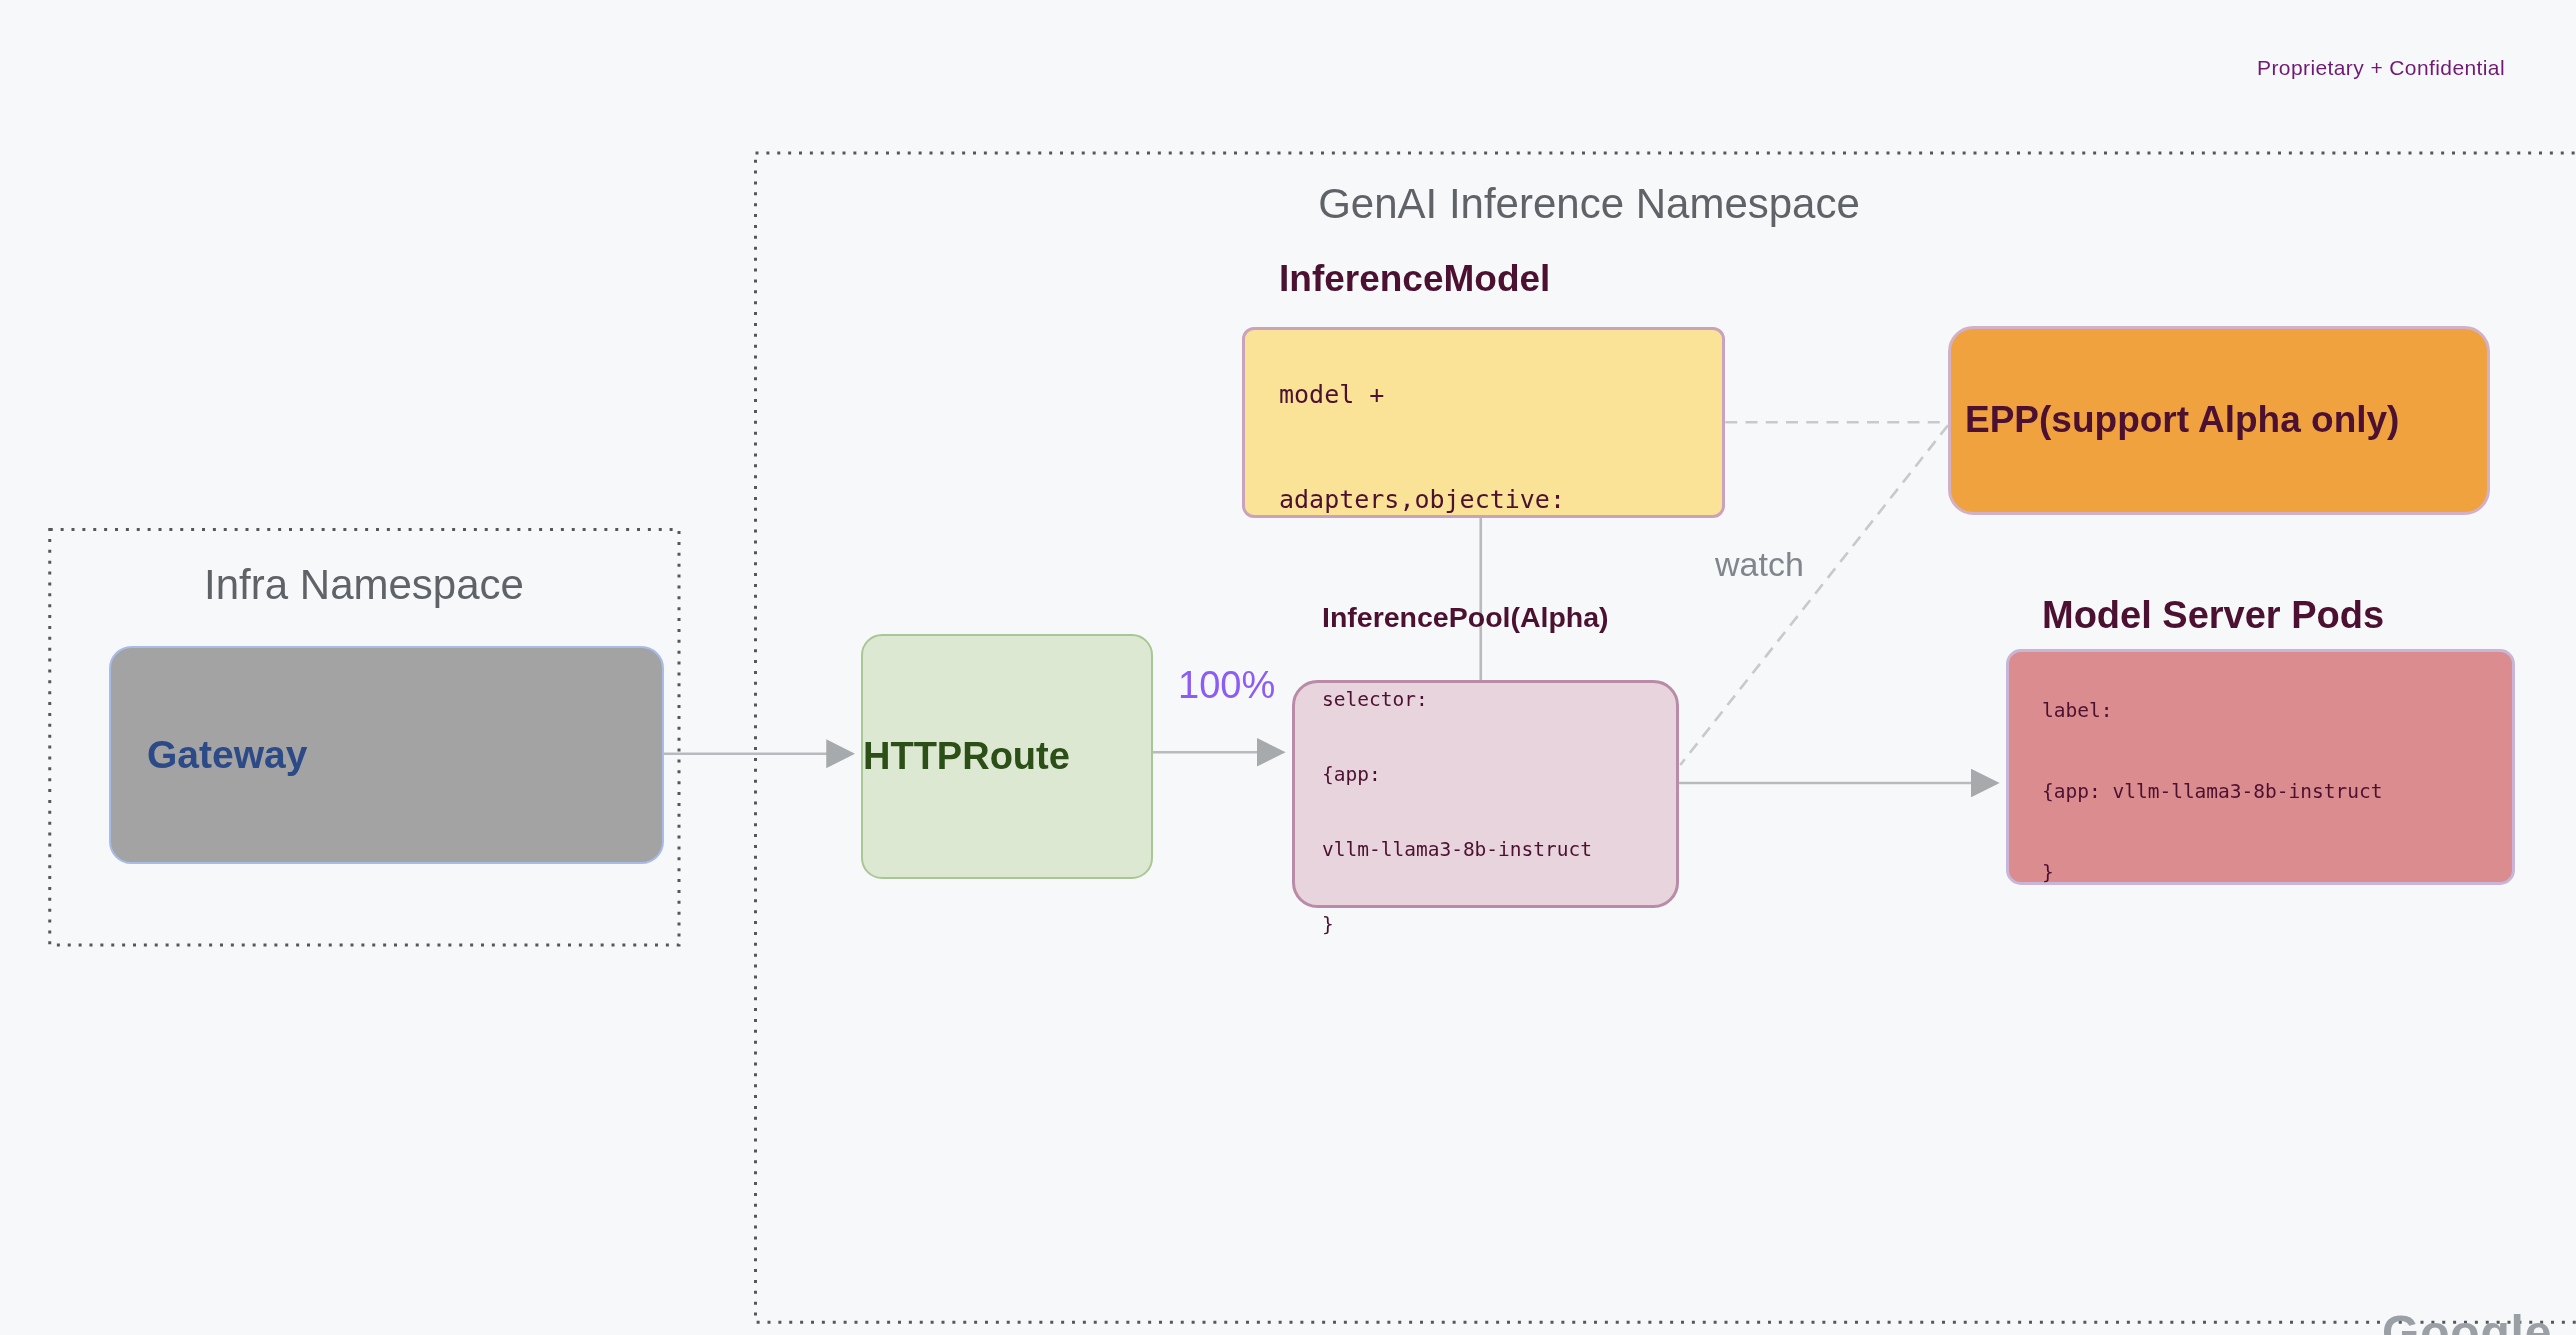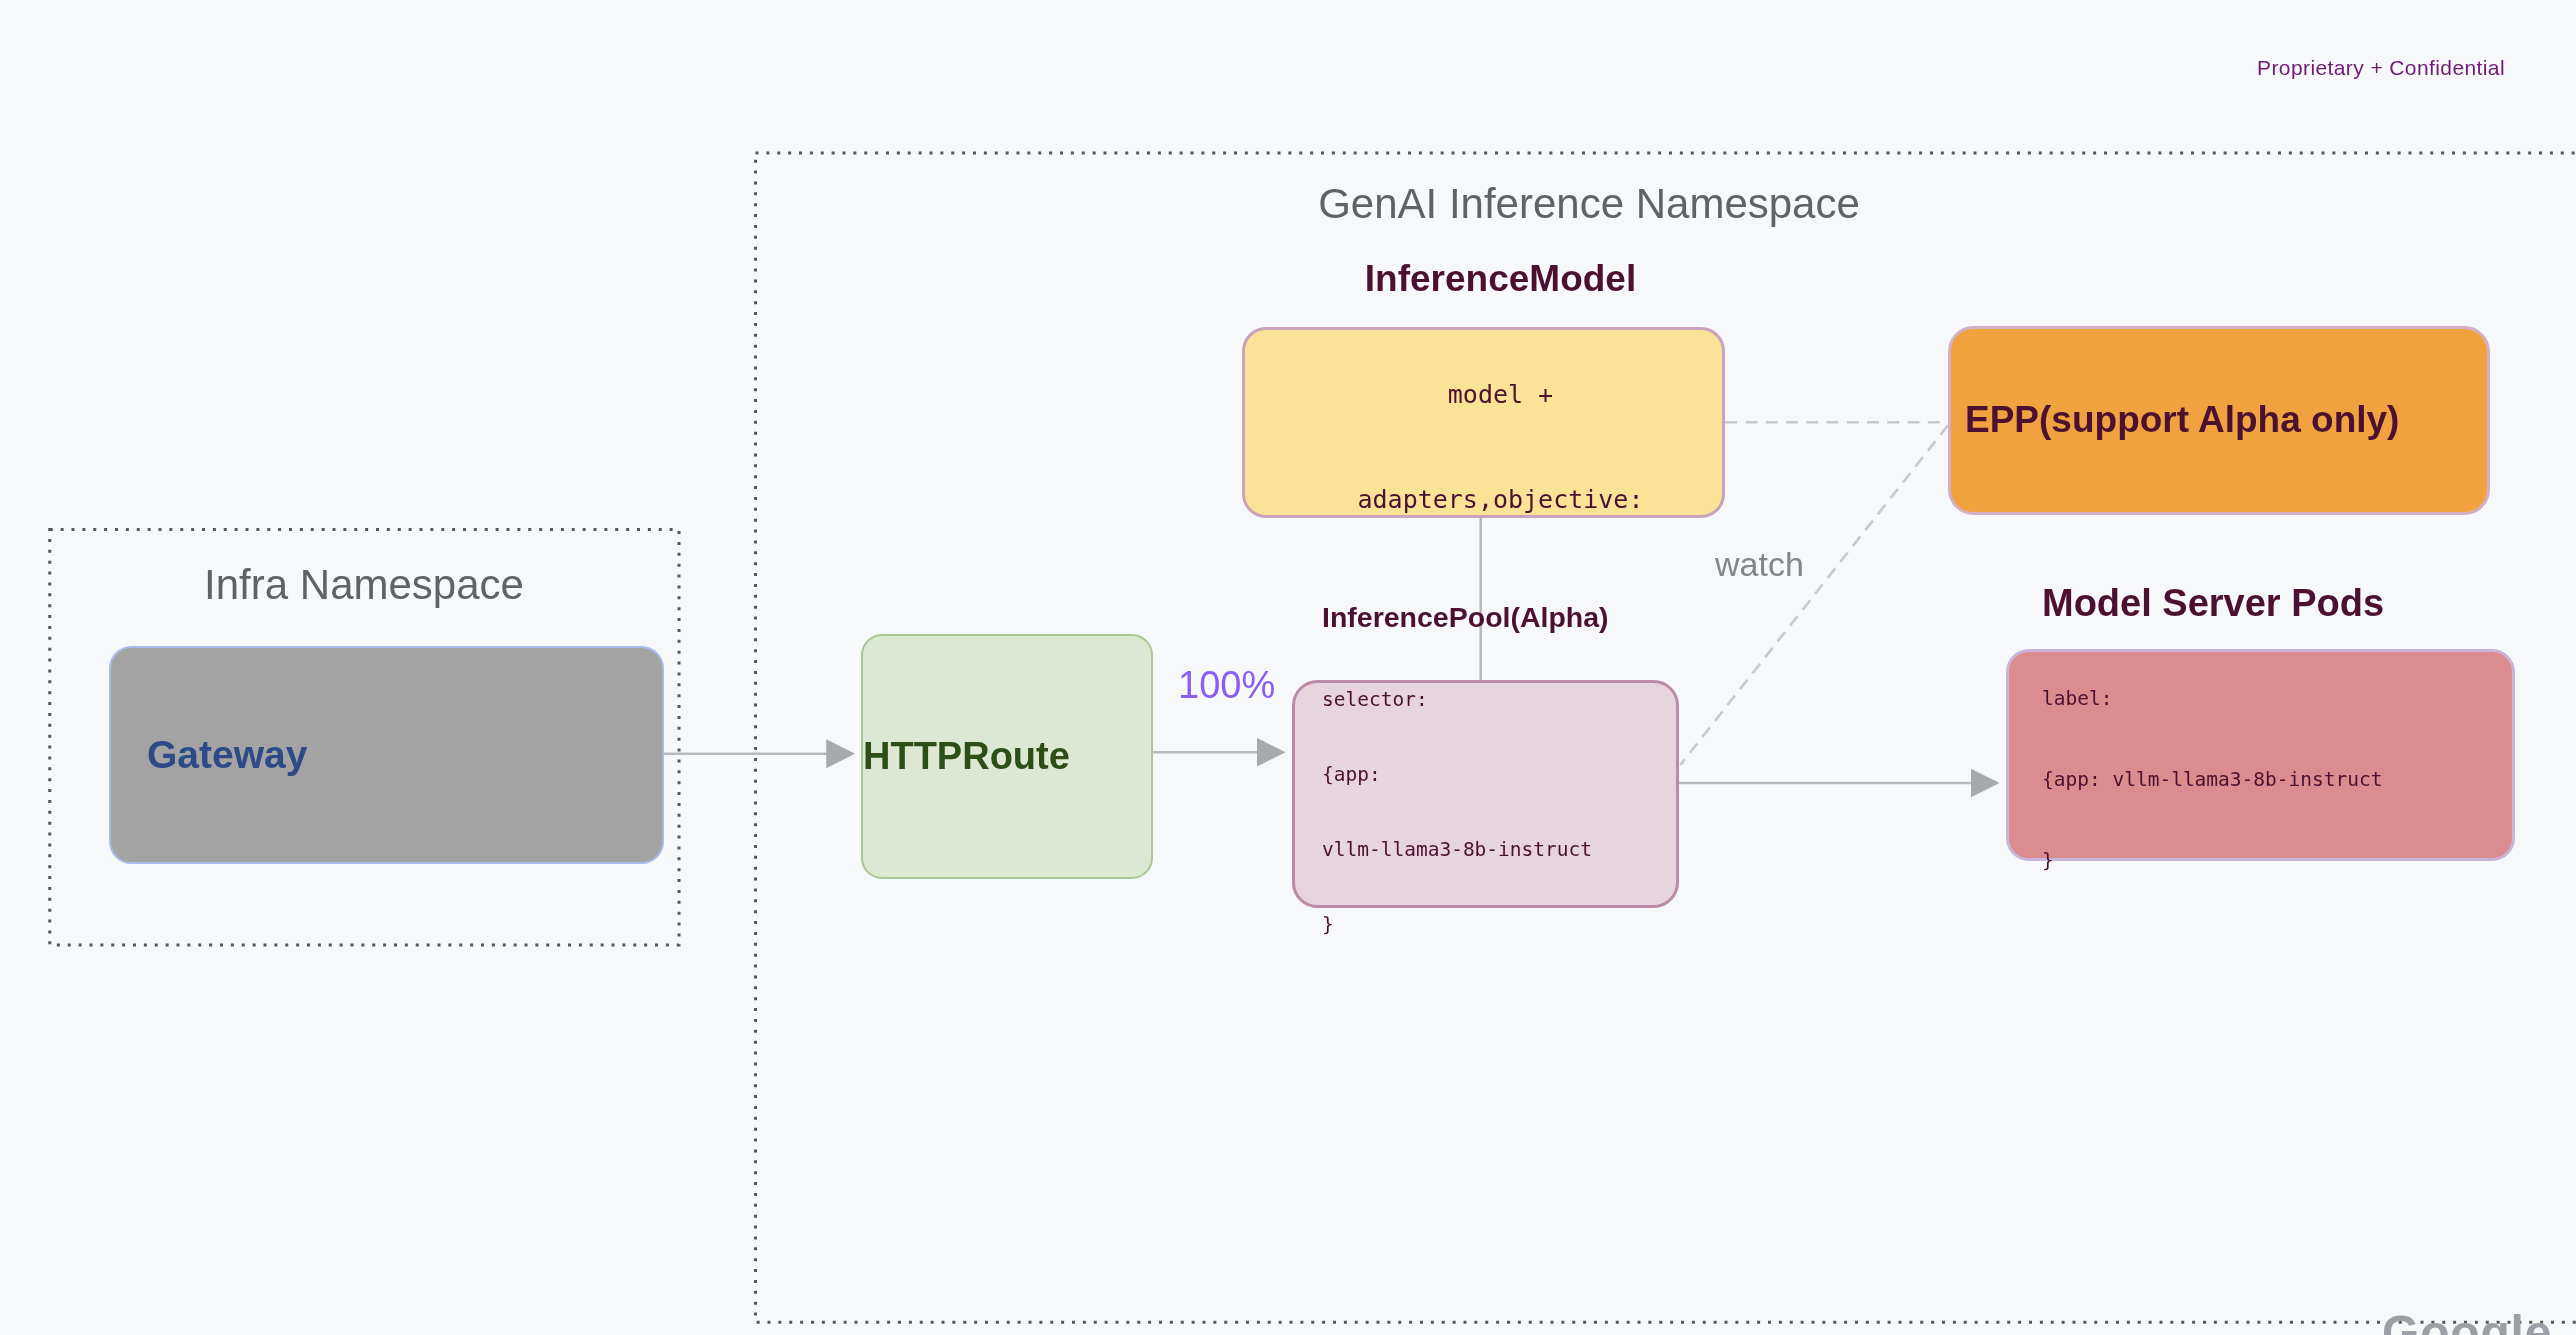--- a/index.html
+++ b/index.html
@@ -67,45 +67,44 @@
   .node--gateway .node-title { font-size: 39px; color: #2B4A87; }
 
   .node--httproute {
     left: 861px; top: 634px; width: 292px; height: 245px;
     background: #DCE8D2; border: 2.3px solid #A9C795; border-radius: 21px;
   }
   .node--httproute .node-title { font-size: 38px; color: #2C4E17; }
 
   .node--inference-model {
     left: 1242px; top: 327px; width: 483px; height: 191px;
-    background: #FAE297; border: 3px solid #C9A3BB; border-radius: 24px;
+    background: #FAE297; border: 3px solid #C9A3BB; border-radius: 12px;
     padding-left: 34px;
-    text-align: center;
   }
   .node--inference-model .node-title { font-size: 37px; margin-bottom: 6px; }
   .node--inference-model .node-body { font-size: 25px; line-height: 35px; }
 
   .node--epp {
     left: 1948px; top: 326px; width: 542px; height: 189px;
     background: #F0A23F; border: 3px solid #D2B1C6; border-radius: 25.5px;
     padding-left: 14px;
   }
   .node--epp .node-title { font-size: 37px; }
 
   .node--inference-pool {
     left: 1292px; top: 680px; width: 387px; height: 228px;
     background: #E8D4DD; border: 3px solid #B98BA6; border-radius: 25.5px;
     padding-left: 27px;
   }
   .node--inference-pool .node-title { font-size: 28.5px; margin-bottom: 3px; }
   .node--inference-pool .node-body { font-size: 19.5px; line-height: 25px; }
 
   .node--model-server-pods {
-    left: 2006px; top: 649px; width: 509px; height: 212px;
-    background: #DB8C8E; border: 3px solid #C8B5D7; border-radius: 23px;
+    left: 2006px; top: 649px; width: 509px; height: 236px;
+    background: #DB8C8E; border: 3px solid #C8B5D7; border-radius: 15px;
     padding-left: 33px;
   }
   .node--model-server-pods .node-title { font-size: 38px; margin-bottom: 6px; }
   .node--model-server-pods .node-body { font-size: 19.5px; line-height: 27px; }
 
   .edge-label {
     position: absolute;
     white-space: nowrap;
   }
   .edge-label--pct   { left: 1178px; top: 664px; font-size: 38px; color: #8b5cf6; }

